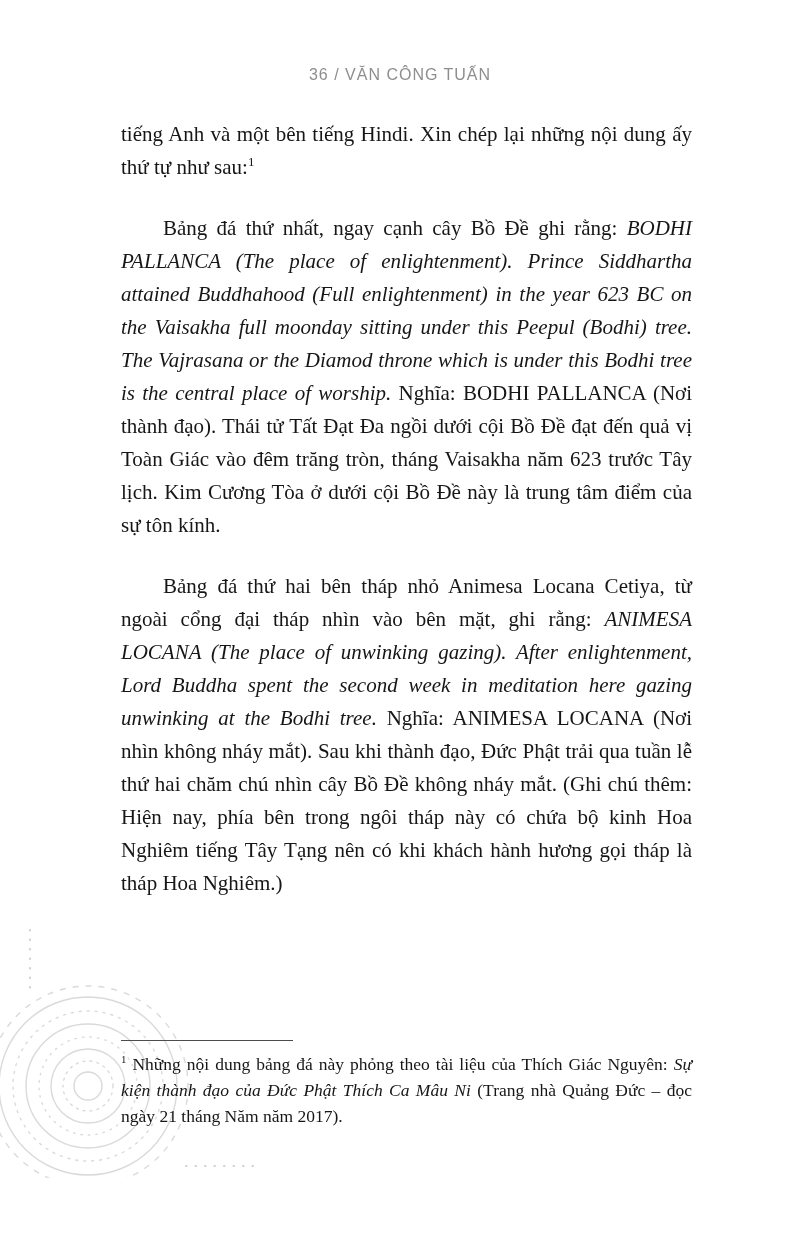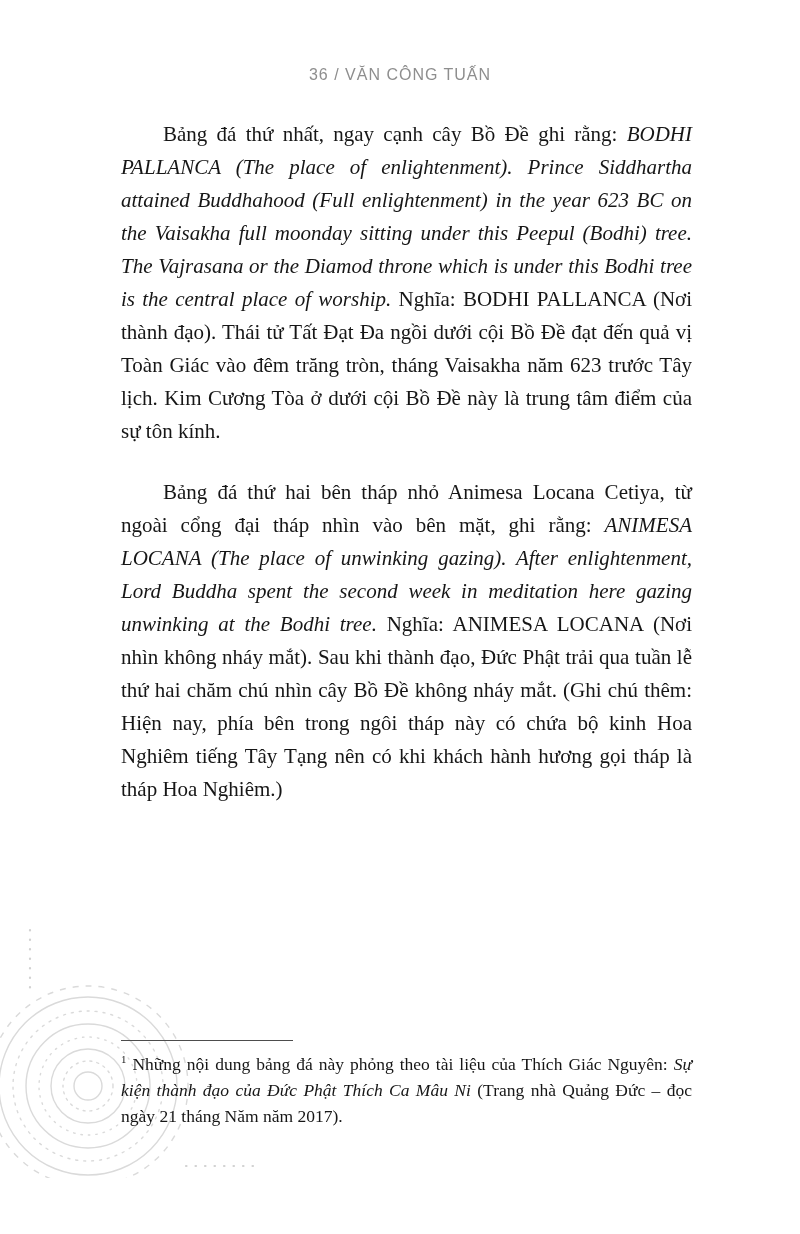--- a/index.html
+++ b/index.html
@@ -84,20 +84,21 @@
     <g stroke="#d2d2d2" stroke-width="2.2" stroke-linecap="round" fill="none">
       <line x1="30" y1="4" x2="30" y2="66" stroke-dasharray="0.5 9"></line>
       <line x1="186" y1="240" x2="258" y2="240" stroke-dasharray="0.5 9"></line>
     </g>
   </svg>
 
   <div class="running-header">36 / VĂN CÔNG TUẤN</div>
 
   <div class="content">
 
+    <p class="para"><span>tiếng Anh và một bên tiếng Hindi. Xin chép lại những nội dung ấy thứ tự như sau:</span><sup class="fn-ref">1</sup></p>
 
     <p class="para indent"><span>Bảng đá thứ nhất, ngay cạnh cây Bồ Đề ghi rằng: </span><span class="en">BODHI PALLANCA (The place of enlightenment). Prince Siddhartha attained Buddhahood (Full enlightenment) in the year 623 BC on the Vaisakha full moonday sitting under this Peepul (Bodhi) tree. The Vajrasana or the Diamod throne which is under this Bodhi tree is the central place of worship.</span><span> Nghĩa: BODHI PALLANCA (Nơi thành đạo). Thái tử Tất Đạt Đa ngồi dưới cội Bồ Đề đạt đến quả vị Toàn Giác vào đêm trăng tròn, tháng Vaisakha năm 623 trước Tây lịch. Kim Cương Tòa ở dưới cội Bồ Đề này là trung tâm điểm của sự tôn kính.</span></p>
 
     <p class="para indent"><span>Bảng đá thứ hai bên tháp nhỏ Animesa Locana Cetiya, từ ngoài cổng đại tháp nhìn vào bên mặt, ghi rằng: </span><span class="en">ANIMESA LOCANA (The place of unwinking gazing). After enlightenment, Lord Buddha spent the second week in meditation here gazing unwinking at the Bodhi tree.</span><span> Nghĩa: ANIMESA LOCANA (Nơi nhìn không nháy mắt). Sau khi thành đạo, Đức Phật trải qua tuần lễ thứ hai chăm chú nhìn cây Bồ Đề không nháy mắt. (Ghi chú thêm: Hiện nay, phía bên trong ngôi tháp này có chứa bộ kinh Hoa Nghiêm tiếng Tây Tạng nên có khi khách hành hương gọi tháp là tháp Hoa Nghiêm.)</span></p>
 
 
   </div>
 
   <div class="footnote">
     <div class="fn-rule"></div>

